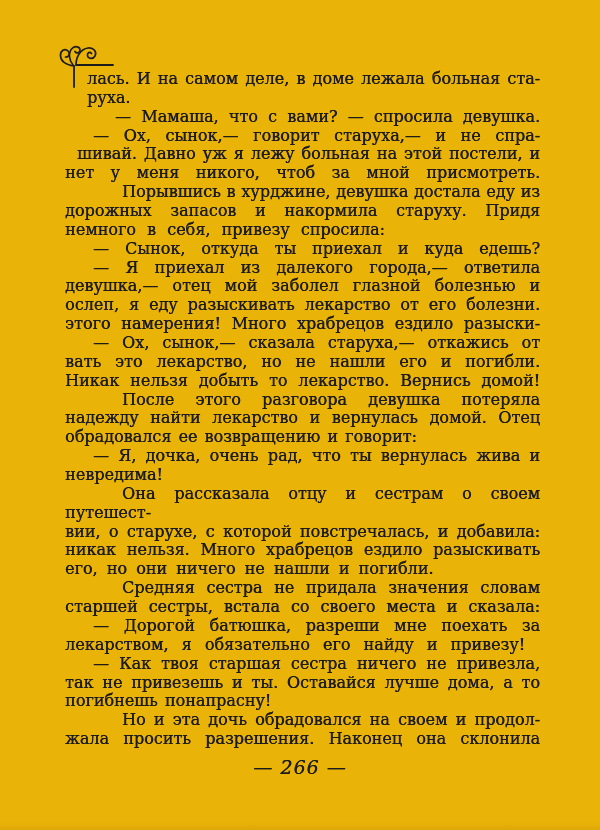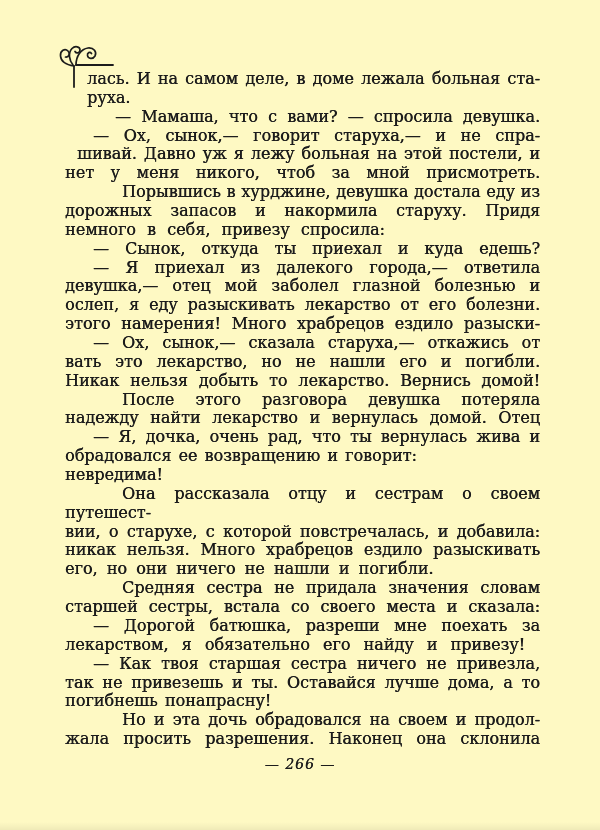--- a/index.html
+++ b/index.html
@@ -4,21 +4,21 @@
 <style>
   html, body {
     margin: 0;
     padding: 0;
     background: #ffffff;
   }
   #book-page {
     position: relative;
     width: 600px;
     height: 830px;
-    background: #fef9c3;
+    background: #eab308;
     overflow: hidden;
     font-family: "DejaVu Serif", "Liberation Serif", serif;
     color: #1c1c1c;
   }
   
   #book-page::after {
     content: "";
     position: absolute;
     left: 0; right: 0; bottom: 0;
     height: 8px;
@@ -54,21 +54,21 @@
     left: -8px;
     top: -27px;
     overflow: visible;
   }
   #page-footer {
     position: absolute;
     left: 0;
     right: 0;
     top: 756px;
     text-align: center;
-    font-size: 14px;
+    font-size: 19px;
     font-style: italic;
     letter-spacing: 1px;
     text-shadow: 0.3px 0 0 currentColor;
   }
 </style>
 </head>
 <body>
 
 <div id="book-page">
 
@@ -102,22 +102,22 @@
       <div class="line" style="text-indent: 28px;">— Сынок, откуда ты приехал и куда едешь?</div>
       <div class="line" style="text-indent: 28px;">— Я приехал из далекого города,— ответила</div>
       <div class="line" style="text-indent: 0px;">девушка,— отец мой заболел глазной болезнью и</div>
       <div class="line" style="text-indent: 0px;">ослеп, я еду разыскивать лекарство от его болезни.</div>
       <div class="line" style="text-indent: 0px;">этого намерения! Много храбрецов ездило разыски-</div>
       <div class="line" style="text-indent: 28px;">— Ох, сынок,— сказала старуха,— откажись от</div>
       <div class="line" style="text-indent: 0px;">вать это лекарство, но не нашли его и погибли.</div>
       <div class="line" style="text-indent: 0px;">Никак нельзя добыть то лекарство. Вернись домой!</div>
       <div class="line" style="text-indent: 57px;">После этого разговора девушка потеряла</div>
       <div class="line" style="text-indent: 0px;">надежду найти лекарство и вернулась домой. Отец</div>
+      <div class="line end" style="text-indent: 0px; word-spacing: 2px;">обрадовался ее возвращению и говорит:</div>
       <div class="line" style="text-indent: 28px;">— Я, дочка, очень рад, что ты вернулась жива и</div>
-      <div class="line end" style="text-indent: 0px; word-spacing: 2px;">обрадовался ее возвращению и говорит:</div>
       <div class="line end" style="text-indent: 0px;">невредима!</div>
       <div class="line" style="text-indent: 57px;">Она рассказала отцу и сестрам о своем путешест-</div>
       <div class="line" style="text-indent: 0px;">вии, о старухе, с которой повстречалась, и добавила:</div>
       <div class="line" style="text-indent: 0px;">никак нельзя. Много храбрецов ездило разыскивать</div>
       <div class="line end" style="text-indent: 0px; word-spacing: 4px;">его, но они ничего не нашли и погибли.</div>
       <div class="line" style="text-indent: 57px;">Средняя сестра не придала значения словам</div>
       <div class="line" style="text-indent: 0px;">старшей сестры, встала со своего места и сказала:</div>
       <div class="line" style="text-indent: 28px;">— Дорогой батюшка, разреши мне поехать за</div>
       <div class="line end" style="text-indent: 0px; word-spacing: 8px;">лекарством, я обязательно его найду и привезу!</div>
       <div class="line" style="text-indent: 28px;">— Как твоя старшая сестра ничего не привезла,</div>

